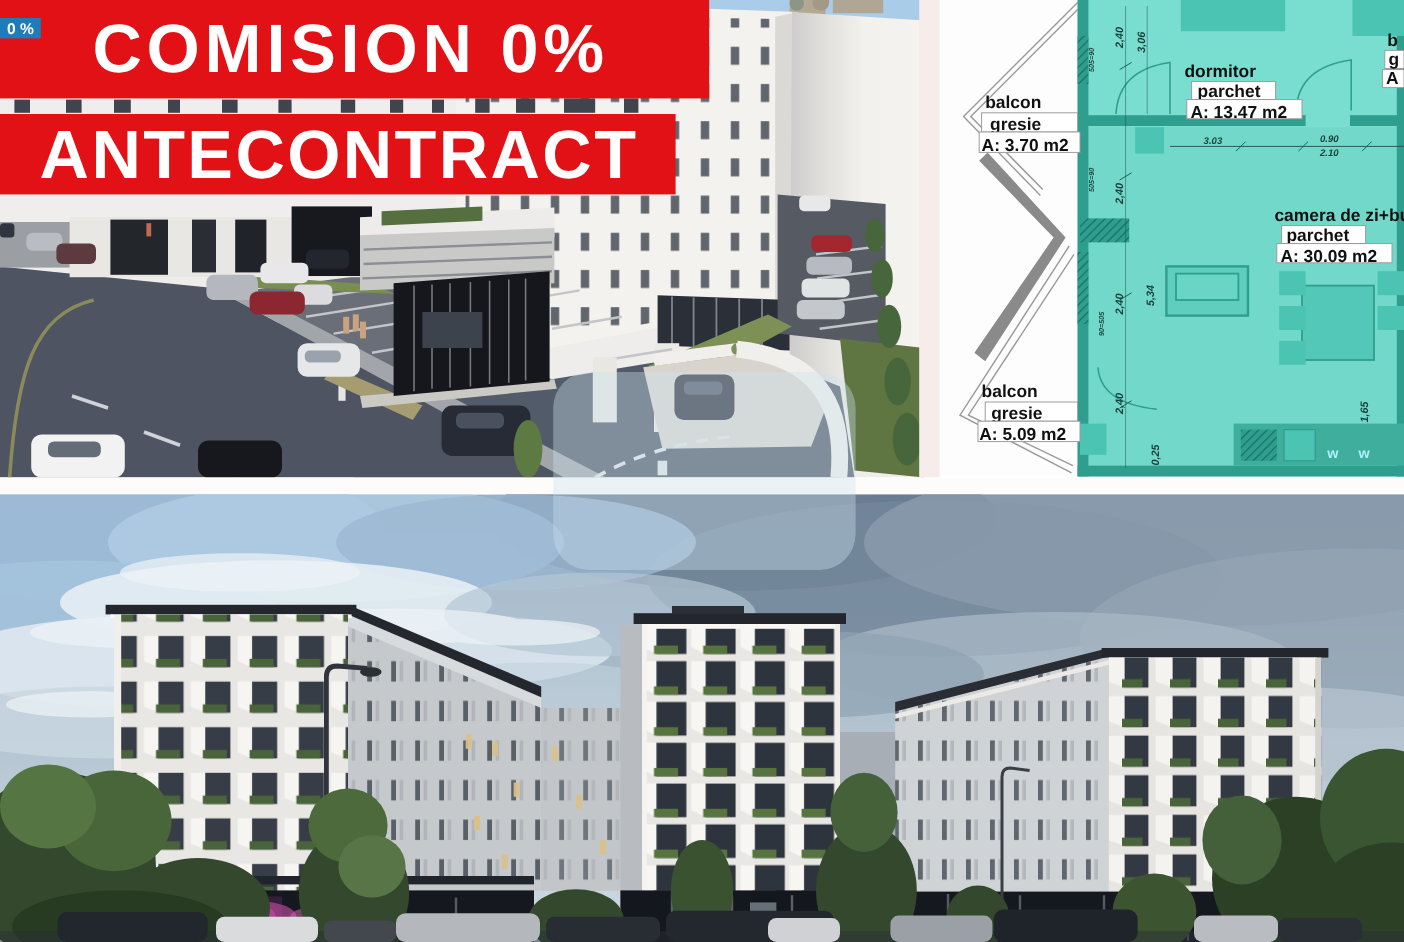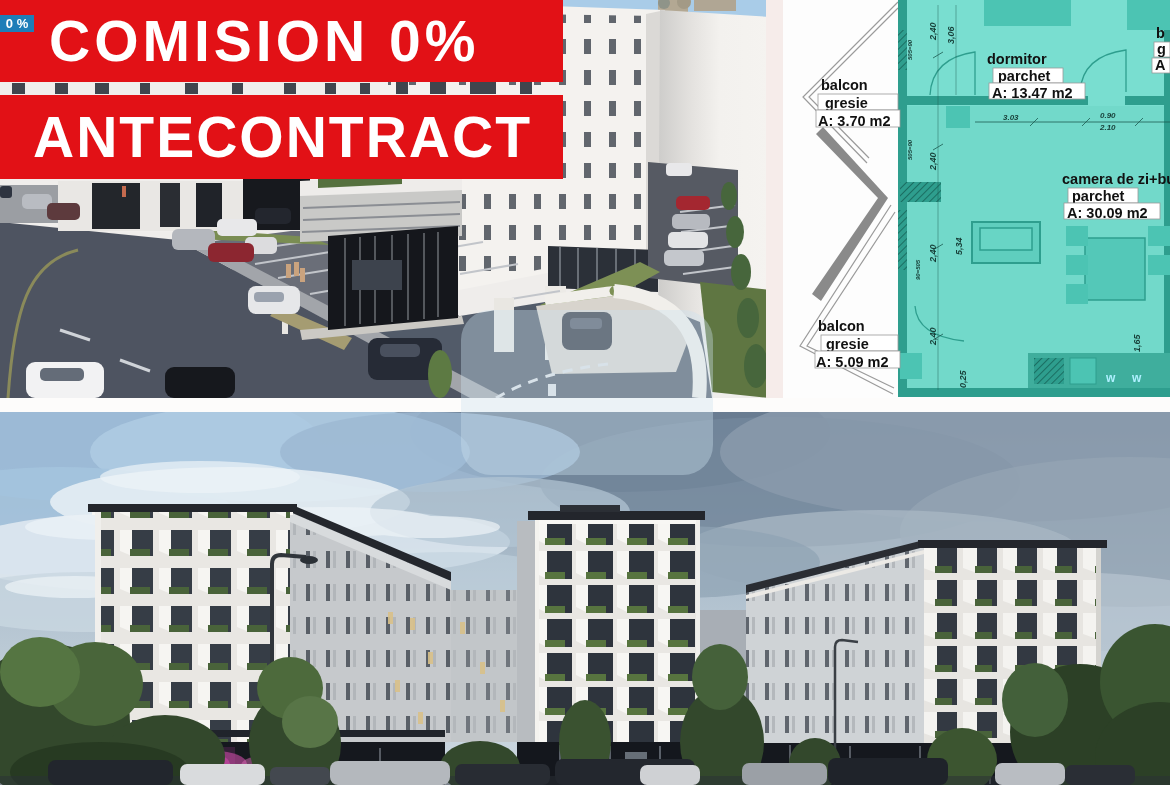--- a/index.html
+++ b/index.html
@@ -497,20 +497,20 @@
 <rect x="330" y="349" width="120" height="24" rx="8" fill="#b4b8bd"></rect>
 <rect x="455" y="352" width="95" height="21" rx="7" fill="#282c33"></rect>
 <rect x="555" y="347" width="140" height="26" rx="8" fill="#23272e"></rect>
 <rect x="640" y="353" width="60" height="20" rx="7" fill="#cfd1d4"></rect>
 <rect x="742" y="351" width="85" height="22" rx="7" fill="#9ba0a6"></rect>
 <rect x="828" y="346" width="120" height="27" rx="8" fill="#1f232a"></rect>
 <rect x="995" y="351" width="70" height="22" rx="7" fill="#b9bdc2"></rect>
 <rect x="1065" y="353" width="70" height="20" rx="7" fill="#2a2e35"></rect>
 </g>
 </svg>
-<div class="banner" style="top:0;width:563px;height:82px;">
+<div class="banner" style="top:0;width:563px;height:82px;padding-left:28px;">
       <span style="font-size:57px;letter-spacing:4px;margin-left:49px">COMISION 0%</span>
     </div>
-<div class="banner" style="top:95px;width:563px;height:84px;">
+<div class="banner" style="top:95px;width:563px;height:67px;">
       <span style="font-size:57px;letter-spacing:2px;margin-left:33px">ANTECONTRACT</span>
     </div>
 <div class="abs" style="left:0;top:15px;width:34px;height:17px;background:#1e7db8;color:#fff;font-size:13px;font-weight:bold;text-align:center;line-height:17px">0 %</div>
 <div class="abs" style="left:461px;top:310px;width:252px;height:165px;border-radius:30px;background:rgba(205,226,240,0.38)"></div>
 </div>
 </body></html>

